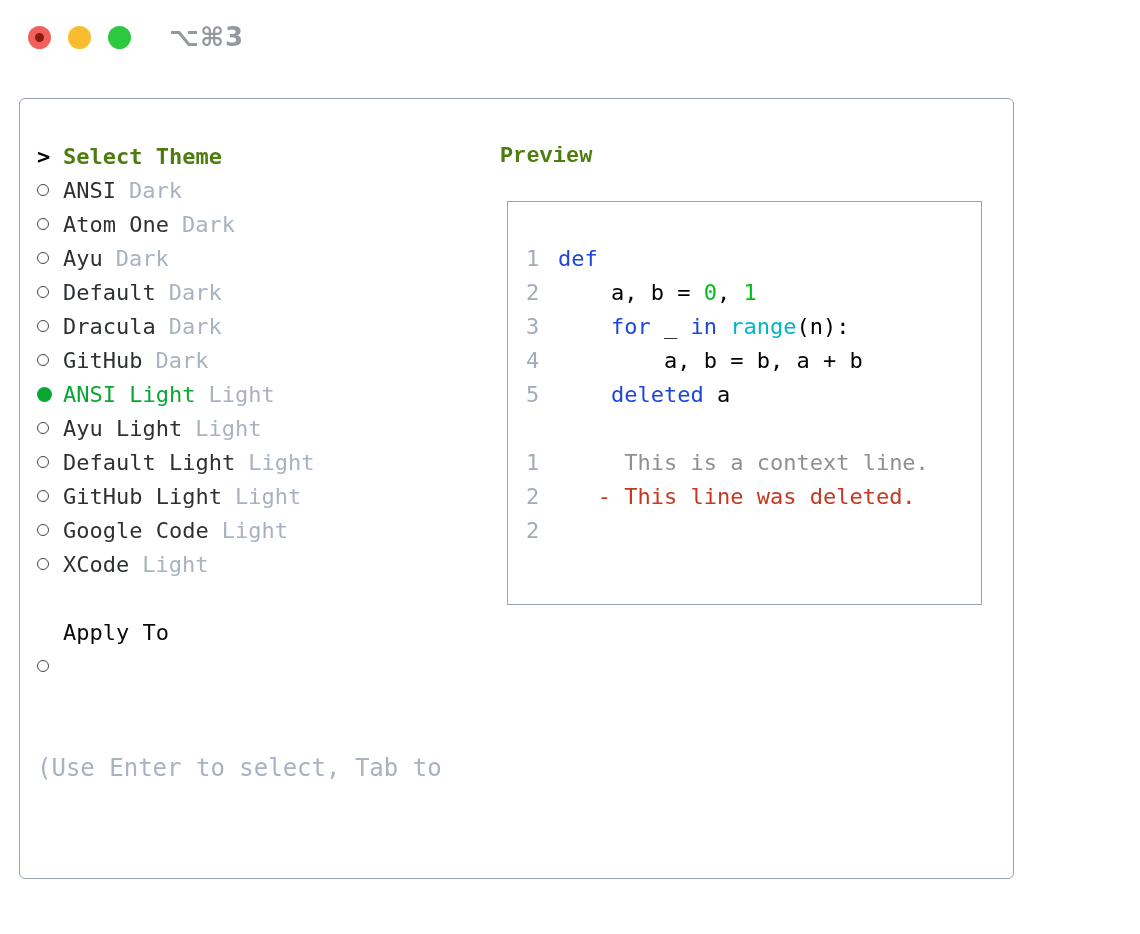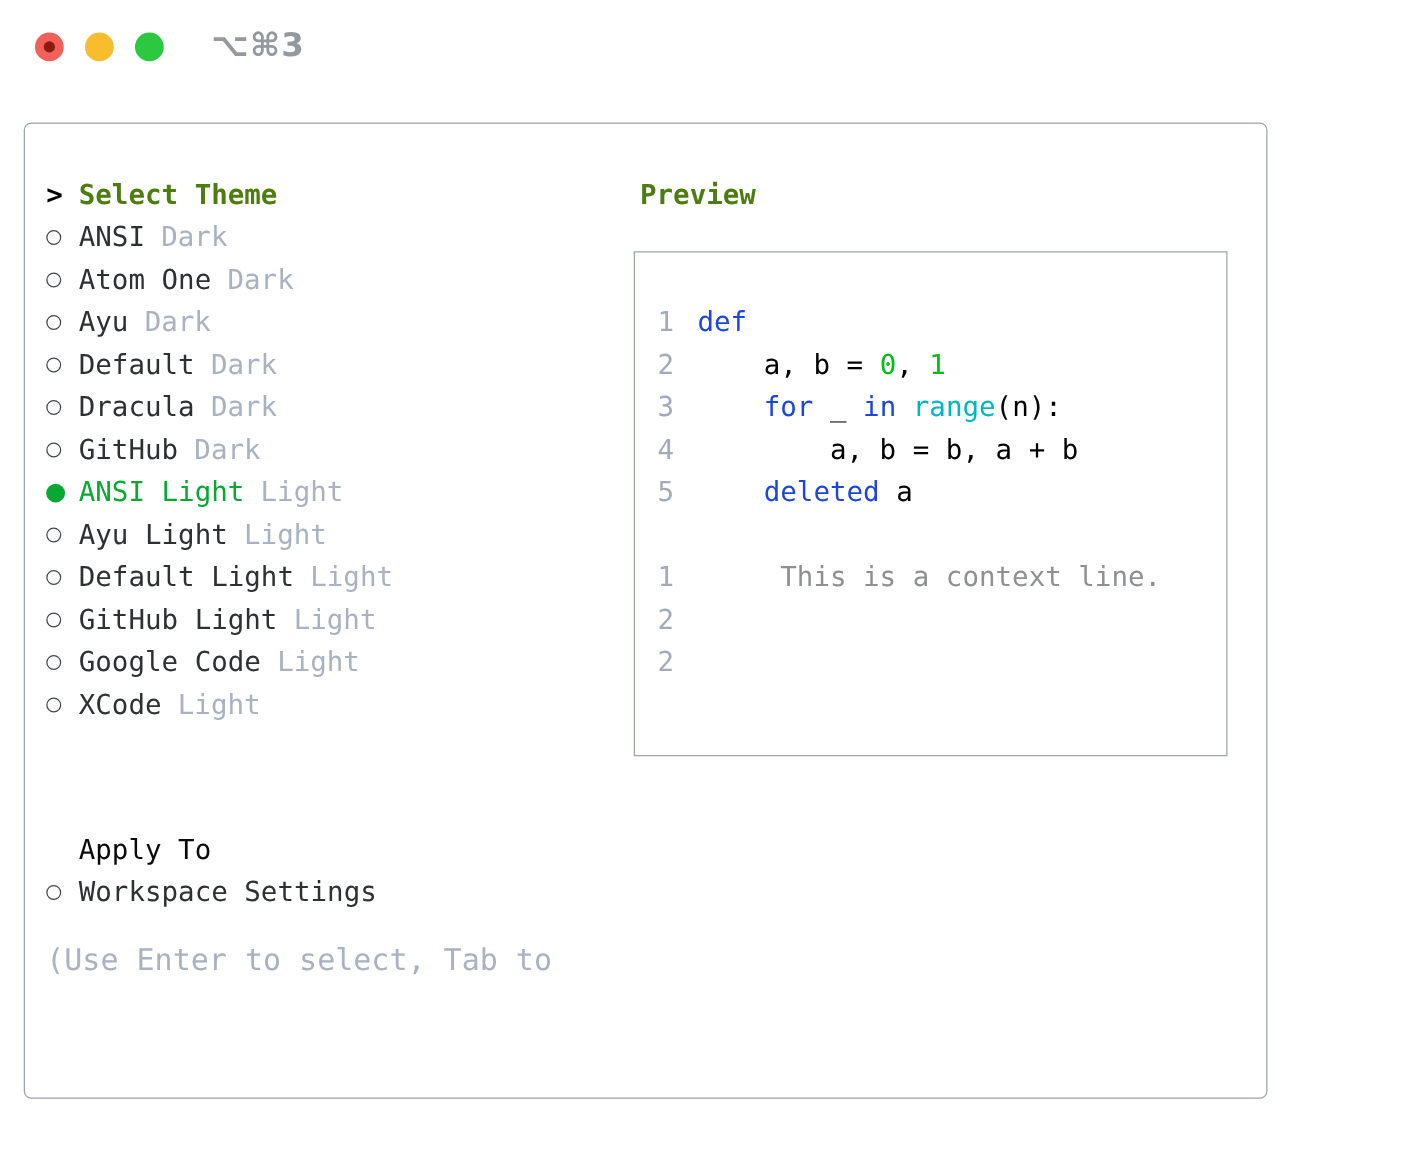--- a/index.html
+++ b/index.html
@@ -24,36 +24,36 @@
   .panel {
     position: absolute; left: 19px; top: 98px; width: 995px; height: 781px;
     border: 1.5px solid #9aa3ae; border-radius: 6px; background: #ffffff;
   }
 
   .row { display: flex; align-items: center; height: 34px; font-size: 22px; white-space: pre; }
   .marker-col { width: 26px; flex: 0 0 26px; display: flex; align-items: center; }
 
   
   .theme-block  { position: absolute; left: 17px; top: 40px; }
-  .apply-block  { position: absolute; left: 17px; top: 516px; margin-top: 48px; }
+  .apply-block  { position: absolute; left: 17px; top: 516px; }
   .hint-block   { position: absolute; left: 17px; top: 652px; }
 
   .heading { font-weight: bold; color: #4d7c0f; }
   .subheading { color: #0a0a0a; }
   .prompt { font-weight: bold; color: #000000; font-size: 22px; }
 
   .radio-outline { width: 12px; height: 12px; border: 1.8px solid #42464c; border-radius: 50%; }
   .radio-filled  { width: 15px; height: 15px; border-radius: 50%; }
 
   .item-name { color: #2e3134; }
   .item-tag  { margin-left: 13px; }
   .hint-line { color: #a9b2c1; font-size: 24px; height: 34px; display: flex; align-items: center; white-space: pre; }
 
   
-  .preview-heading { position: absolute; left: 492px; top: 40px; }
+  .preview-heading { position: absolute; left: 480px; top: 40px; font-family: Liberation Mono, monospace; }
   .preview-box {
     position: absolute; left: 487px; top: 102px; width: 475px; height: 404px;
     border: 1.5px solid #9aa3ae; background: #ffffff;
     padding: 39px 0 0 18px; overflow: hidden;
   }
   .code-line { display: flex; height: 34px; align-items: center; font-size: 22px; white-space: pre; }
   .line-num { flex: 0 0 14px; margin-right: 18px; }
   .code-seg { white-space: pre; }
 </style>
 </head>
@@ -90,35 +90,35 @@
           <div class="row"><span class="marker-col"><span class="radio-outline"></span></span><span class="item-name" style="color: rgb(46, 49, 52);">XCode</span><span class="item-tag" style="color: rgb(169, 178, 193);">Light</span></div>
         </div>
     </div>
 
     <div class="apply-block">
       <div class="row">
         <span class="marker-col"></span>
         <span class="subheading">Apply To</span>
       </div>
       <div id="apply-list">
-          <div class="row"><span class="marker-col"><span class="radio-outline"></span></span><span class="item-name" style="color: rgb(46, 49, 52);">Workspace Settings</span></div>
+          <div class="row"><span class="marker-col"><span class="radio-outline"></span></span></div>
         </div>
     </div>
 
     <div class="hint-block">
       <div class="hint-line">(Use Enter to select, Tab to</div>
     </div>
 
     <div class="preview-heading row heading">Preview</div>
     <div class="preview-box" id="preview-box">
         <div class="code-line"><span class="line-num" style="color: rgb(162, 171, 186);">1</span><span class="code-seg" style="color: rgb(28, 70, 221);">def</span></div>
         <div class="code-line"><span class="line-num" style="color: rgb(162, 171, 186);">2</span><span class="code-seg" style="color: rgb(0, 0, 0);">    a, b = </span><span class="code-seg" style="color: rgb(0, 189, 24);">0</span><span class="code-seg" style="color: rgb(0, 0, 0);">, </span><span class="code-seg" style="color: rgb(0, 189, 24);">1</span></div>
         <div class="code-line"><span class="line-num" style="color: rgb(162, 171, 186);">3</span><span class="code-seg" style="color: rgb(0, 0, 0);">    </span><span class="code-seg" style="color: rgb(28, 70, 221);">for</span><span class="code-seg" style="color: rgb(0, 0, 0);"> _ </span><span class="code-seg" style="color: rgb(28, 70, 221);">in</span><span class="code-seg" style="color: rgb(0, 0, 0);"> </span><span class="code-seg" style="color: rgb(0, 181, 198);">range</span><span class="code-seg" style="color: rgb(0, 0, 0);">(n):</span></div>
         <div class="code-line"><span class="line-num" style="color: rgb(162, 171, 186);">4</span><span class="code-seg" style="color: rgb(0, 0, 0);">        a, b = b, a + b</span></div>
         <div class="code-line"><span class="line-num" style="color: rgb(162, 171, 186);">5</span><span class="code-seg" style="color: rgb(0, 0, 0);">    </span><span class="code-seg" style="color: rgb(28, 70, 221);">deleted</span><span class="code-seg" style="color: rgb(0, 0, 0);"> a</span></div>
         <div class="code-line"><span class="line-num" style="color: rgb(162, 171, 186);"></span></div>
         <div class="code-line"><span class="line-num" style="color: rgb(162, 171, 186);">1</span><span class="code-seg" style="color: rgb(142, 144, 146);">     This is a context line.</span></div>
-        <div class="code-line"><span class="line-num" style="color: rgb(162, 171, 186);">2</span></div>
+        <div class="code-line"><span class="line-num" style="color: rgb(162, 171, 186);">2</span><span class="code-seg" style="color: rgb(197, 55, 31);">   - This line was deleted.</span></div>
         <div class="code-line"><span class="line-num" style="color: rgb(162, 171, 186);">2</span></div>
       </div>
 
   </div>
 </div>
 
 </body></html>

